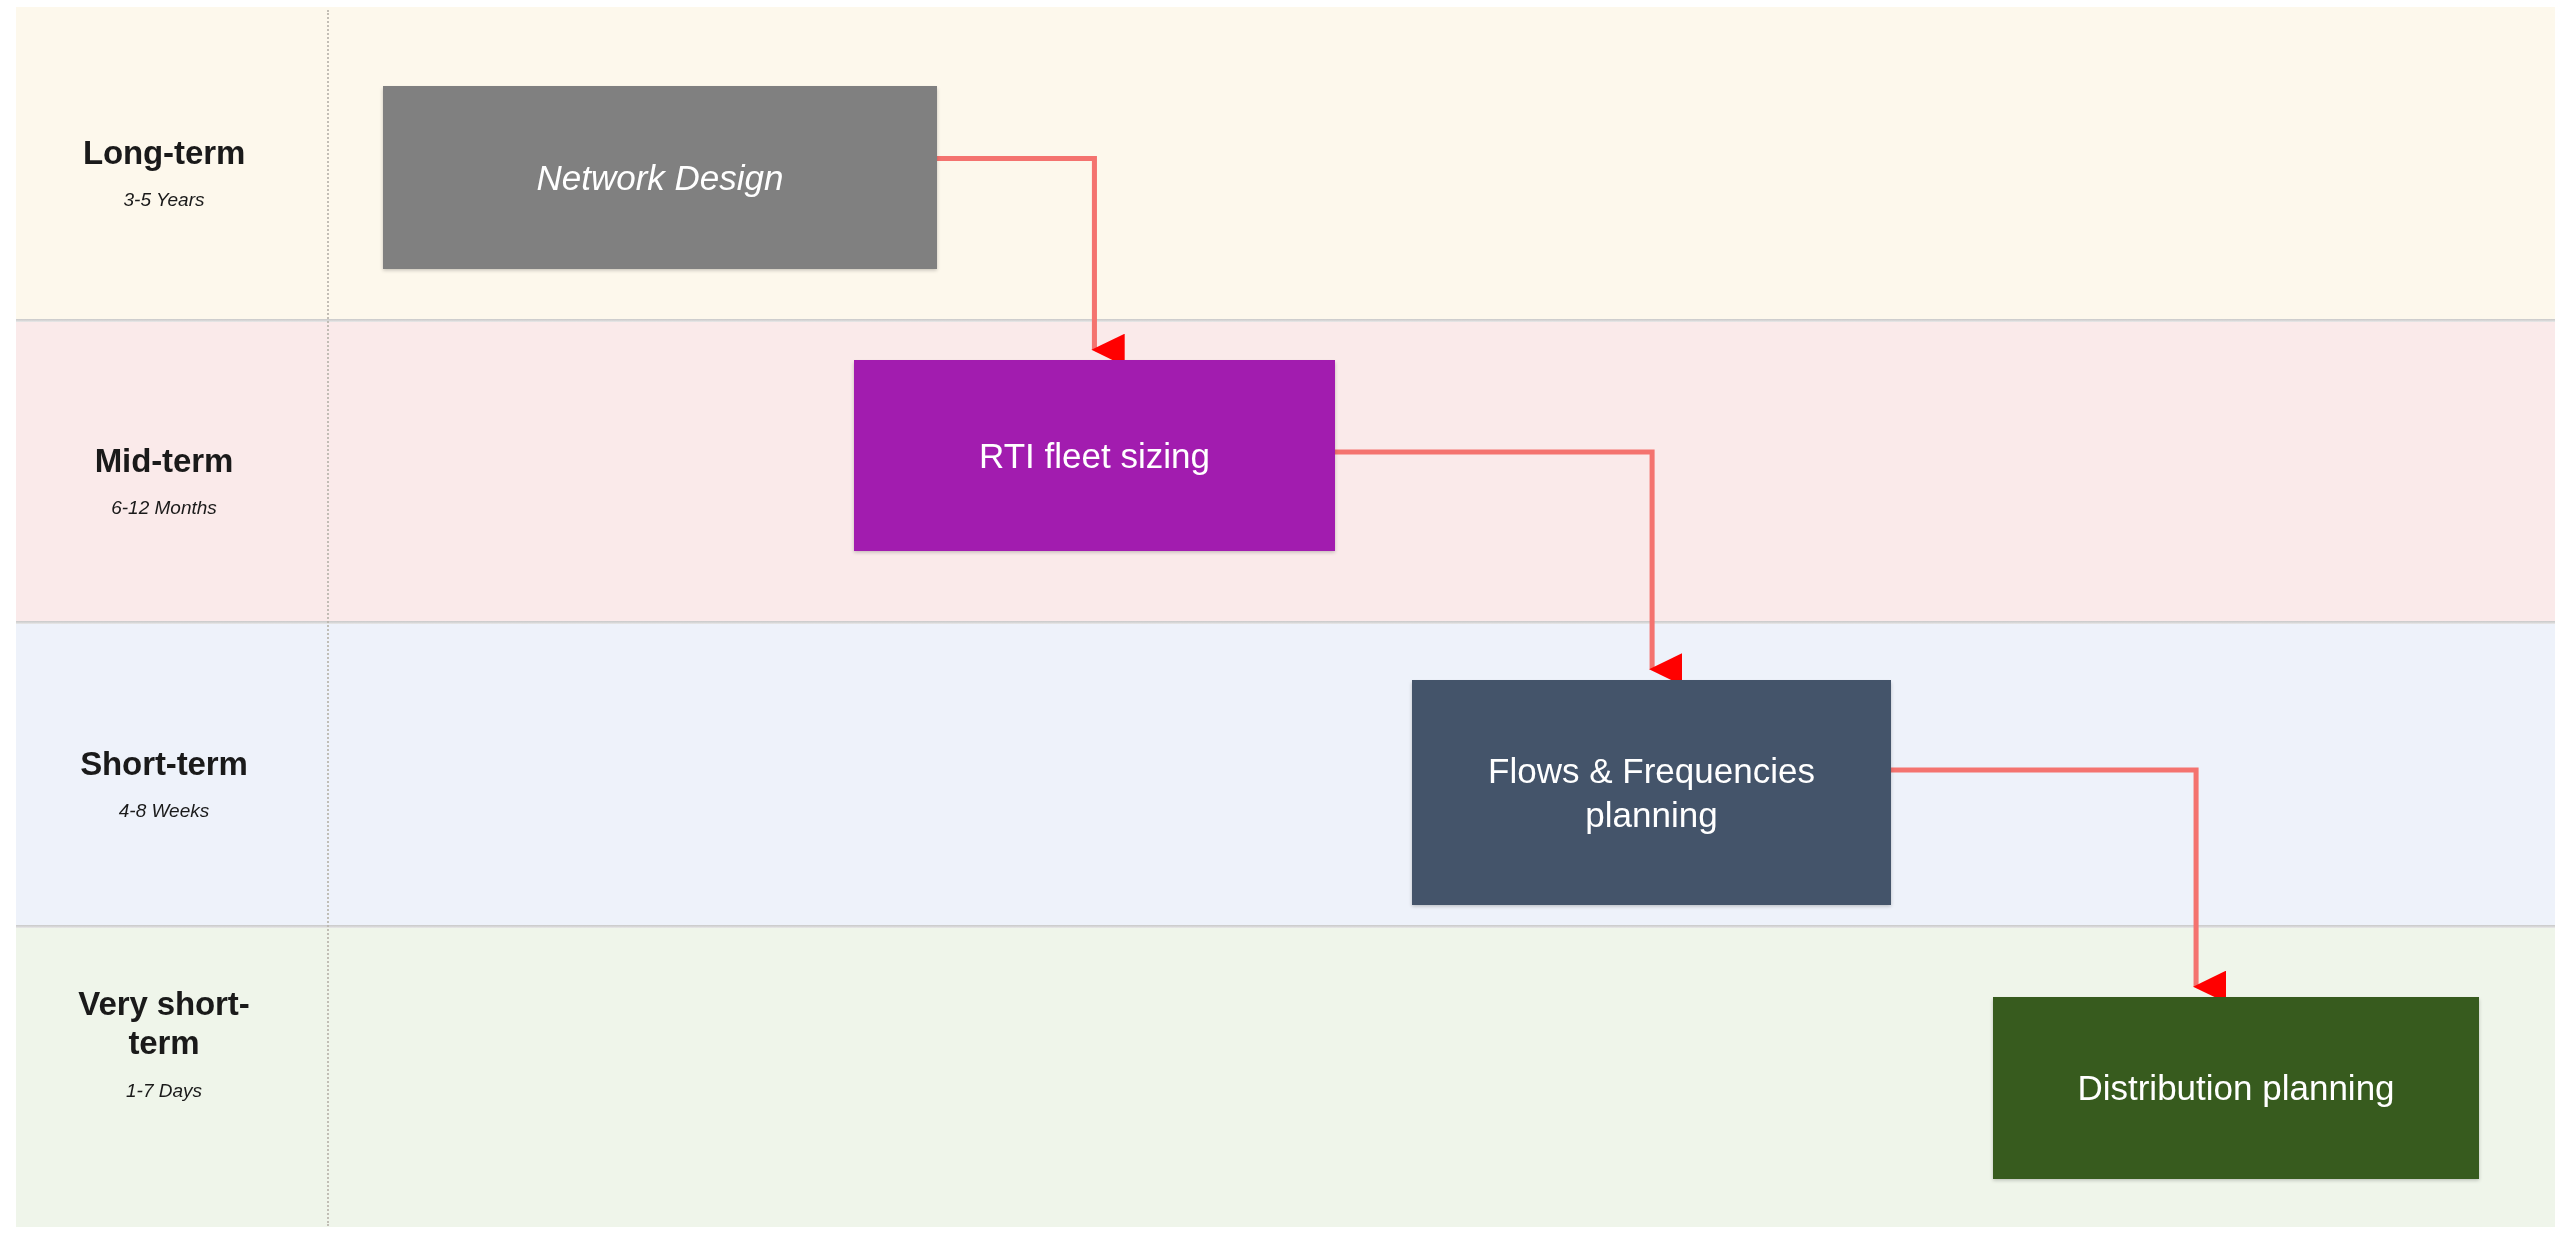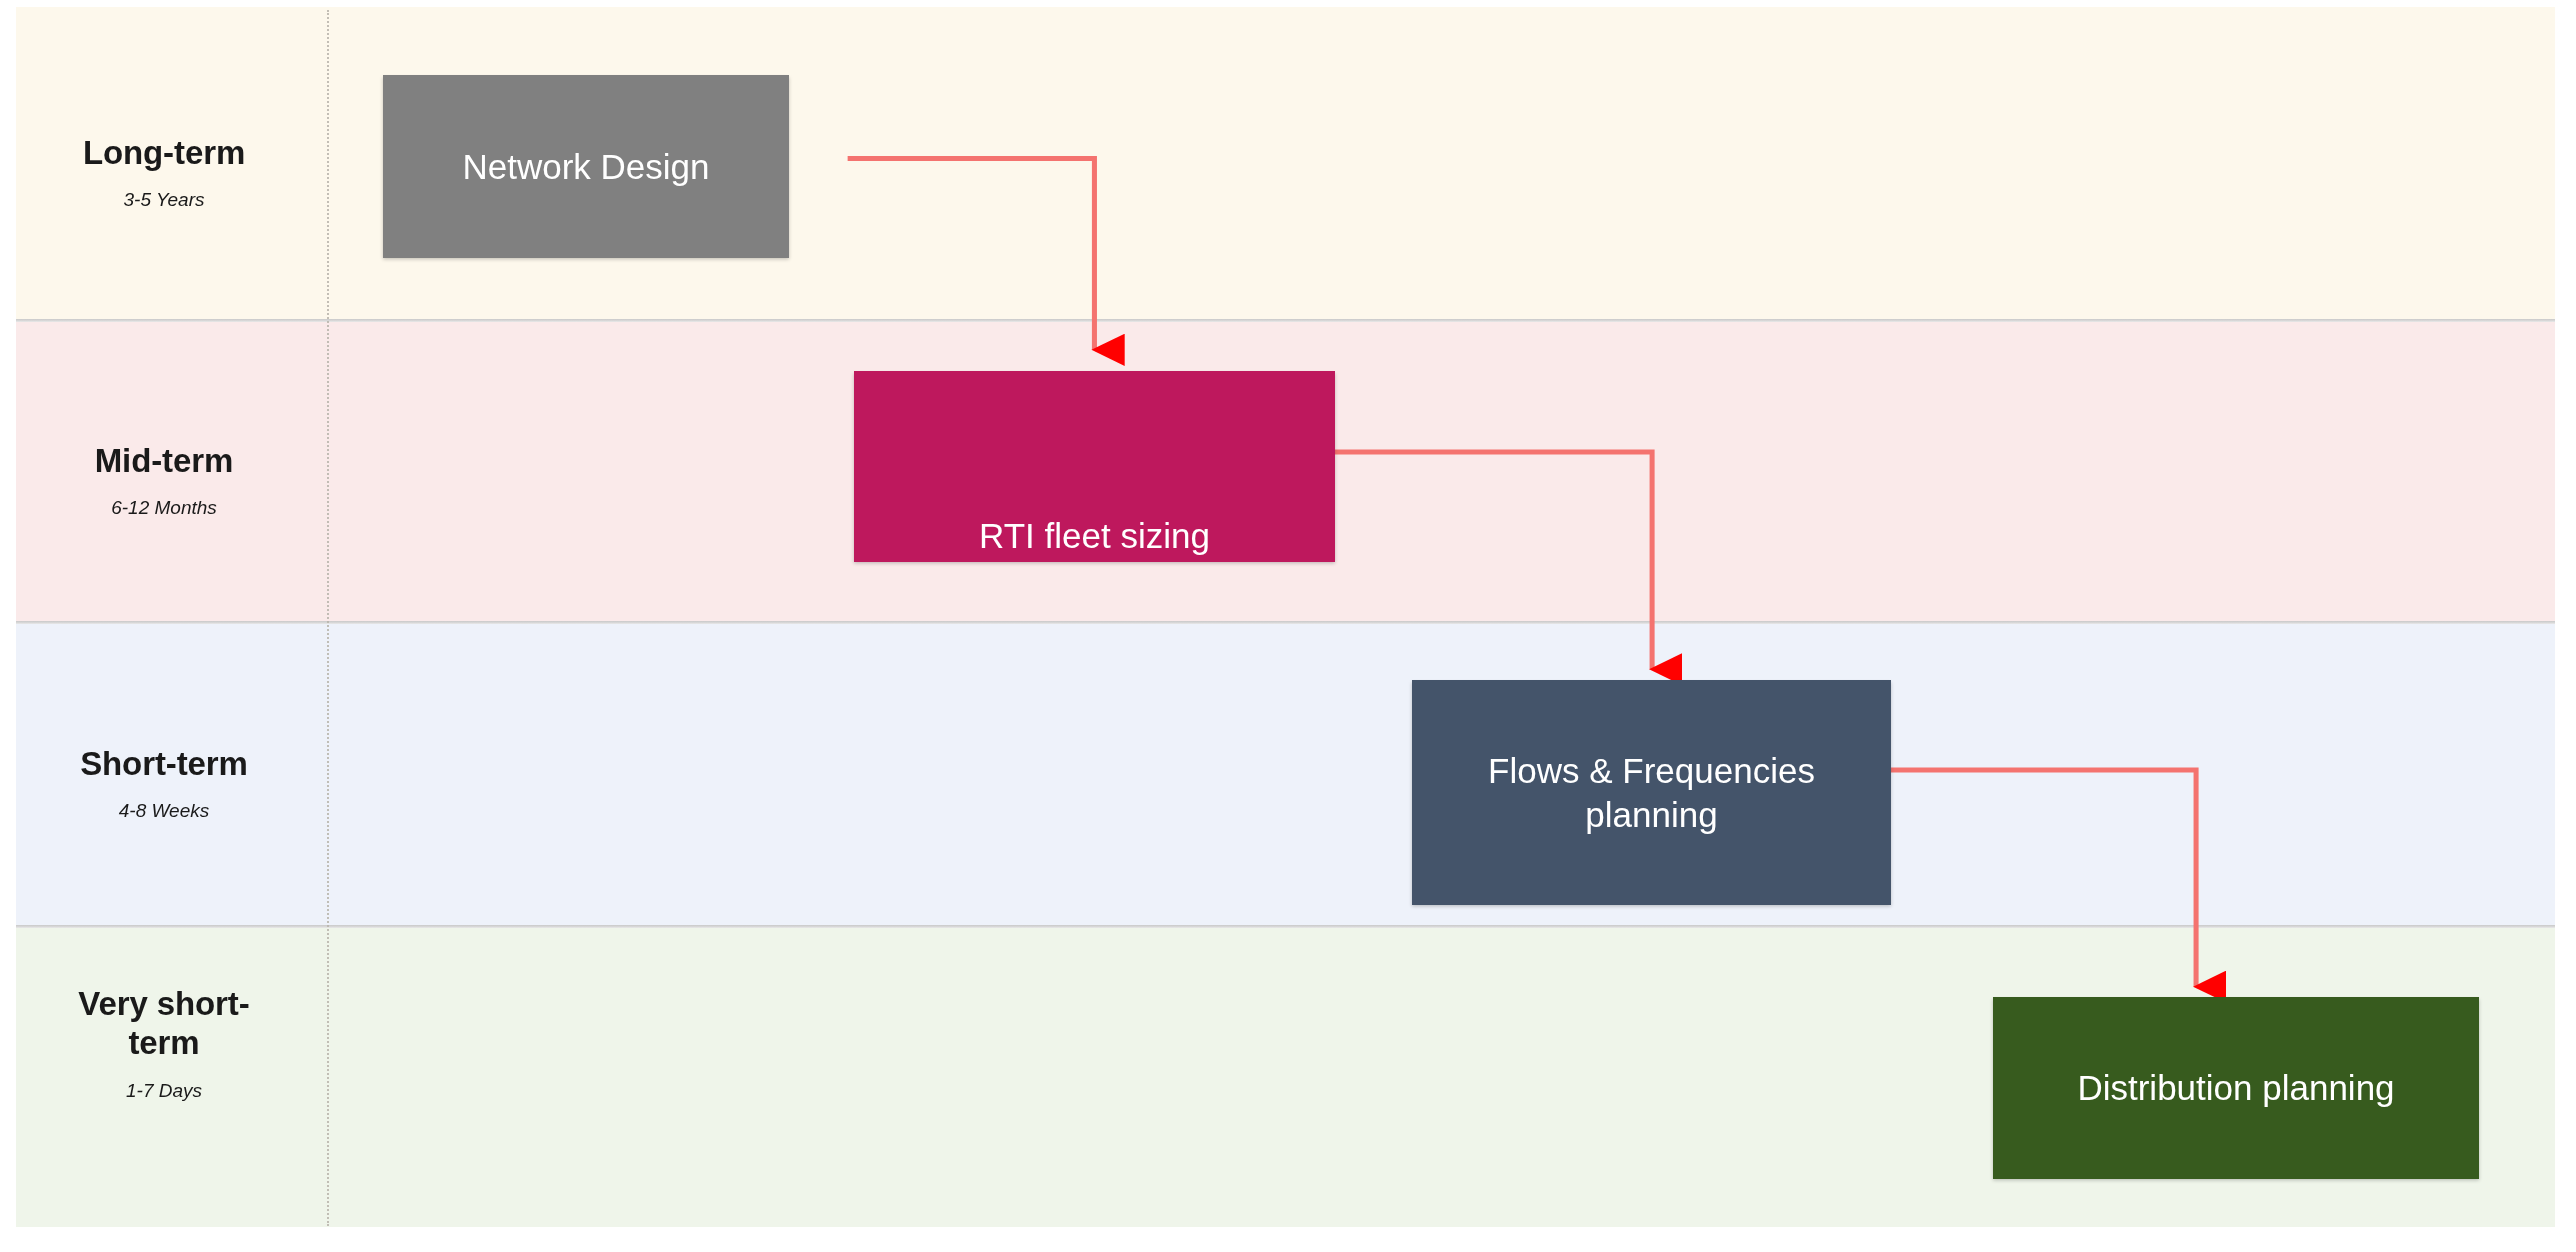--- a/index.html
+++ b/index.html
@@ -124,24 +124,24 @@
     <defs>
       <marker id="arrow" markerWidth="7" markerHeight="7" refX="3.2" refY="6" orient="auto" markerUnits="strokeWidth">
         <path d="M 0 0 L 6.4 0 L 3.2 6.6 z" fill="#ff0000"></path>
       </marker>
     </defs>
     <path id="wire-0" fill="none" stroke="#f4736f" stroke-width="7" marker-end="url(#arrow)" d="M 1178 220 L 1521 220 L 1521 486"></path>
     <path id="wire-1" fill="none" stroke="#f4736f" stroke-width="7" marker-end="url(#arrow)" d="M 1850 628 L 2296 628 L 2296 930"></path>
     <path id="wire-2" fill="none" stroke="#f4736f" stroke-width="7" marker-end="url(#arrow)" d="M 2622 1070 L 3052 1070 L 3052 1371"></path>
   </svg>
 
-  <div class="node" id="node-0" style="left: 383px; top: 75px; width: 406px; height: 183px; background: rgb(128, 128, 128);">
+  <div class="node" id="node-0" style="left: 383px; top: 86px; width: 554px; height: 183px; background: rgb(128, 128, 128); font-style: italic;">
     <span>Network Design</span>
   </div>
-  <div class="node" id="node-1" style="left: 854px; top: 371px; width: 481px; height: 191px; background: #be185d; align-items: flex-end;">
+  <div class="node" id="node-1" style="left: 854px; top: 360px; width: 481px; height: 191px; background: #a21caf;">
     <span>RTI fleet sizing</span>
   </div>
   <div class="node" id="node-2" style="left: 1412px; top: 680px; width: 479px; height: 225px; background: rgb(68, 84, 106);">
     <span>Flows &amp;  Frequencies planning</span>
   </div>
   <div class="node" id="node-3" style="left: 1993px; top: 997px; width: 486px; height: 182px; background: rgb(55, 91, 30);">
     <span>Distribution planning</span>
   </div>
 
 </div>

